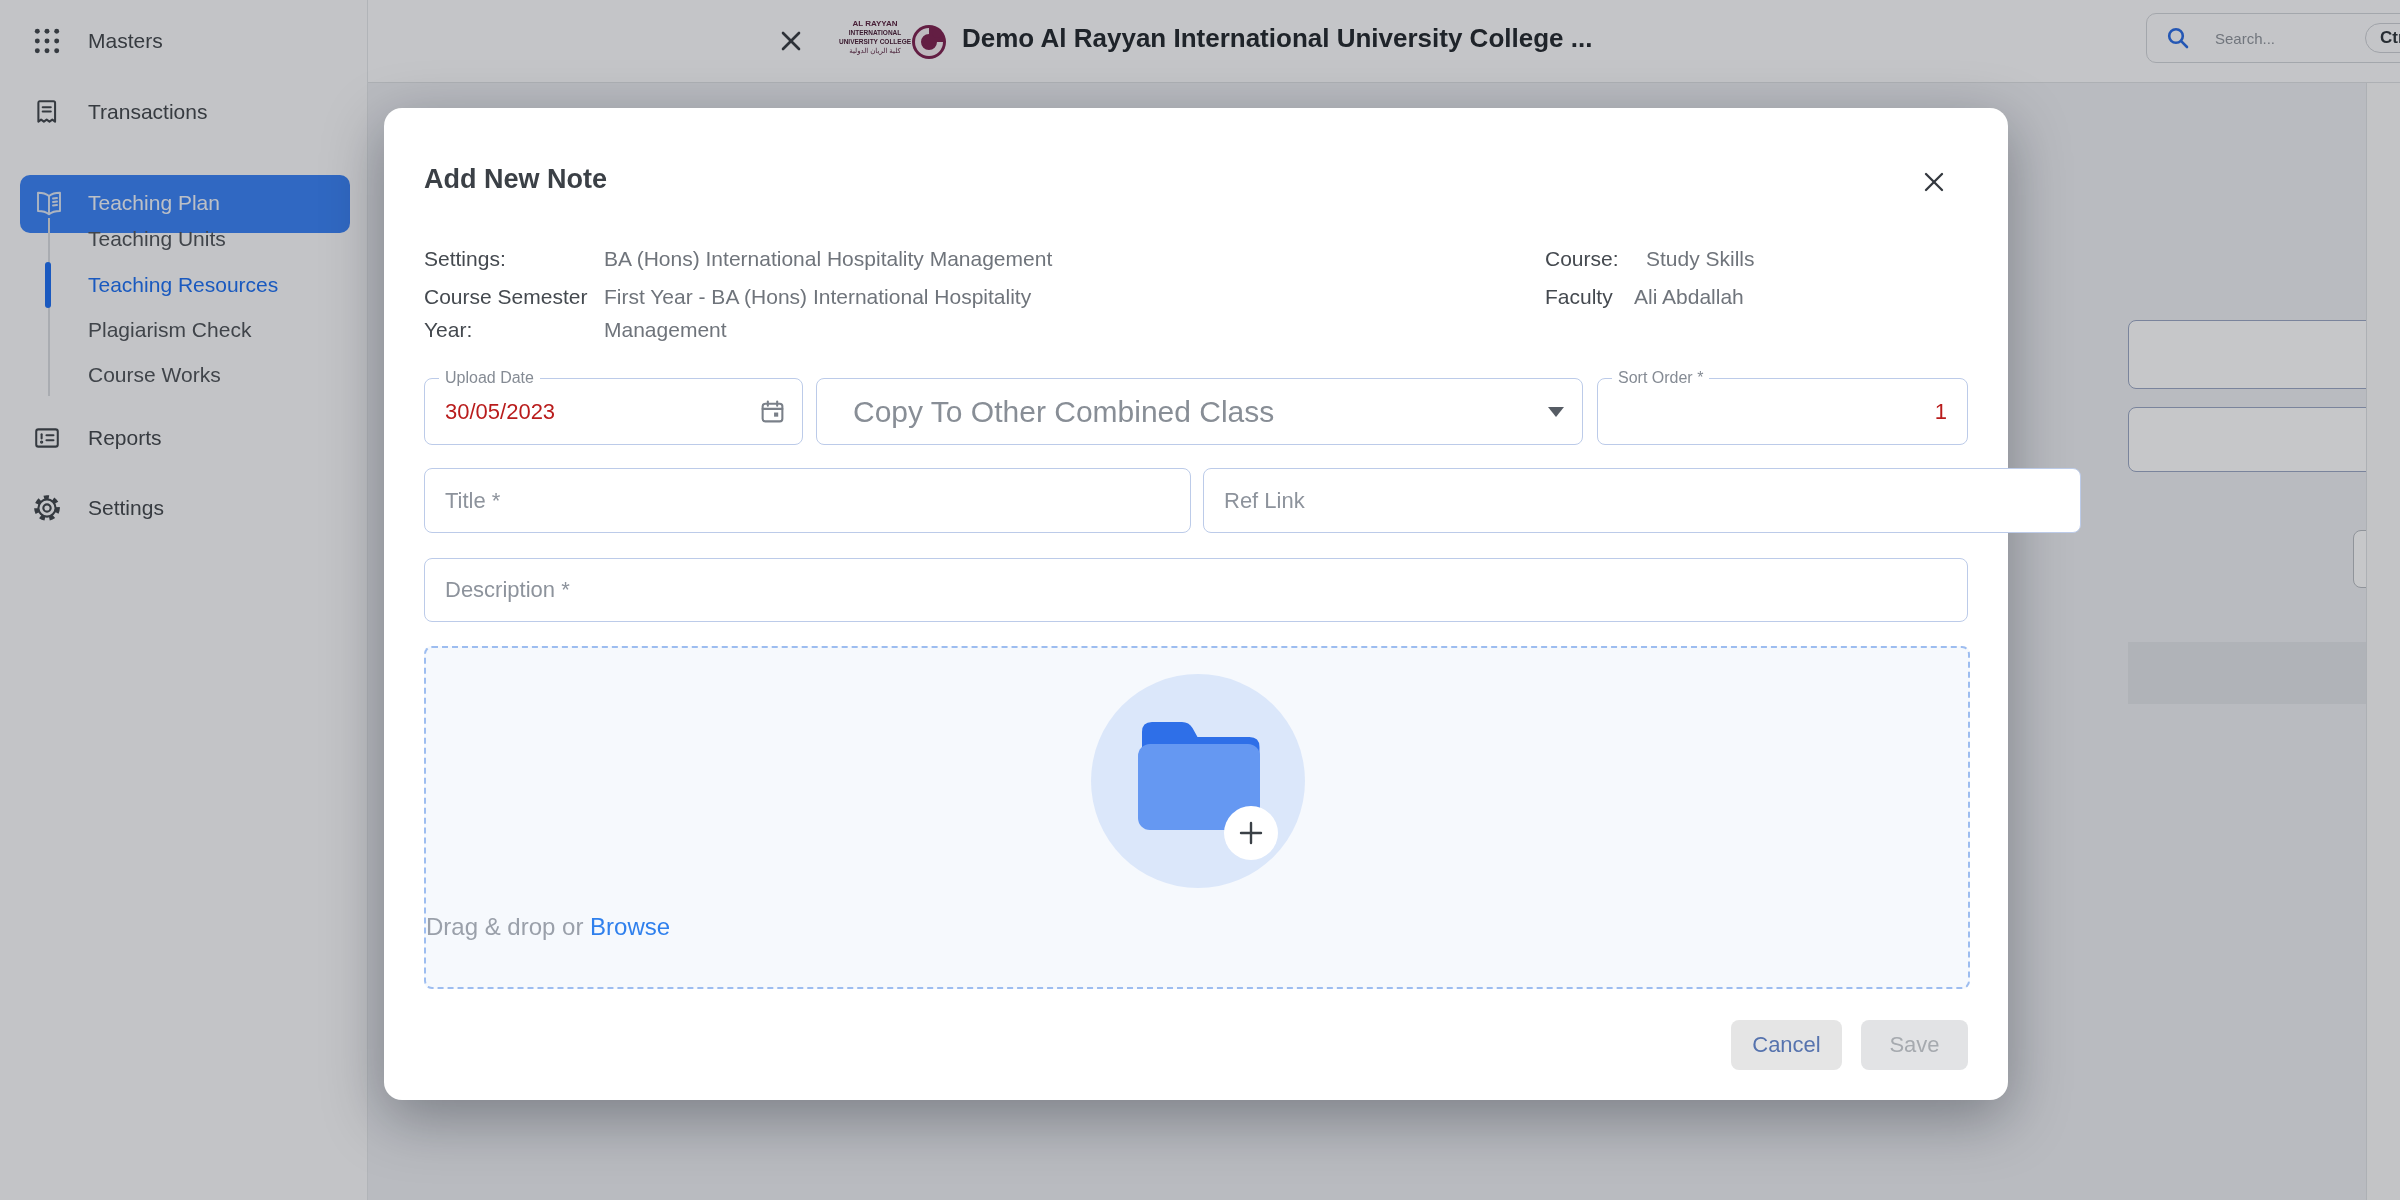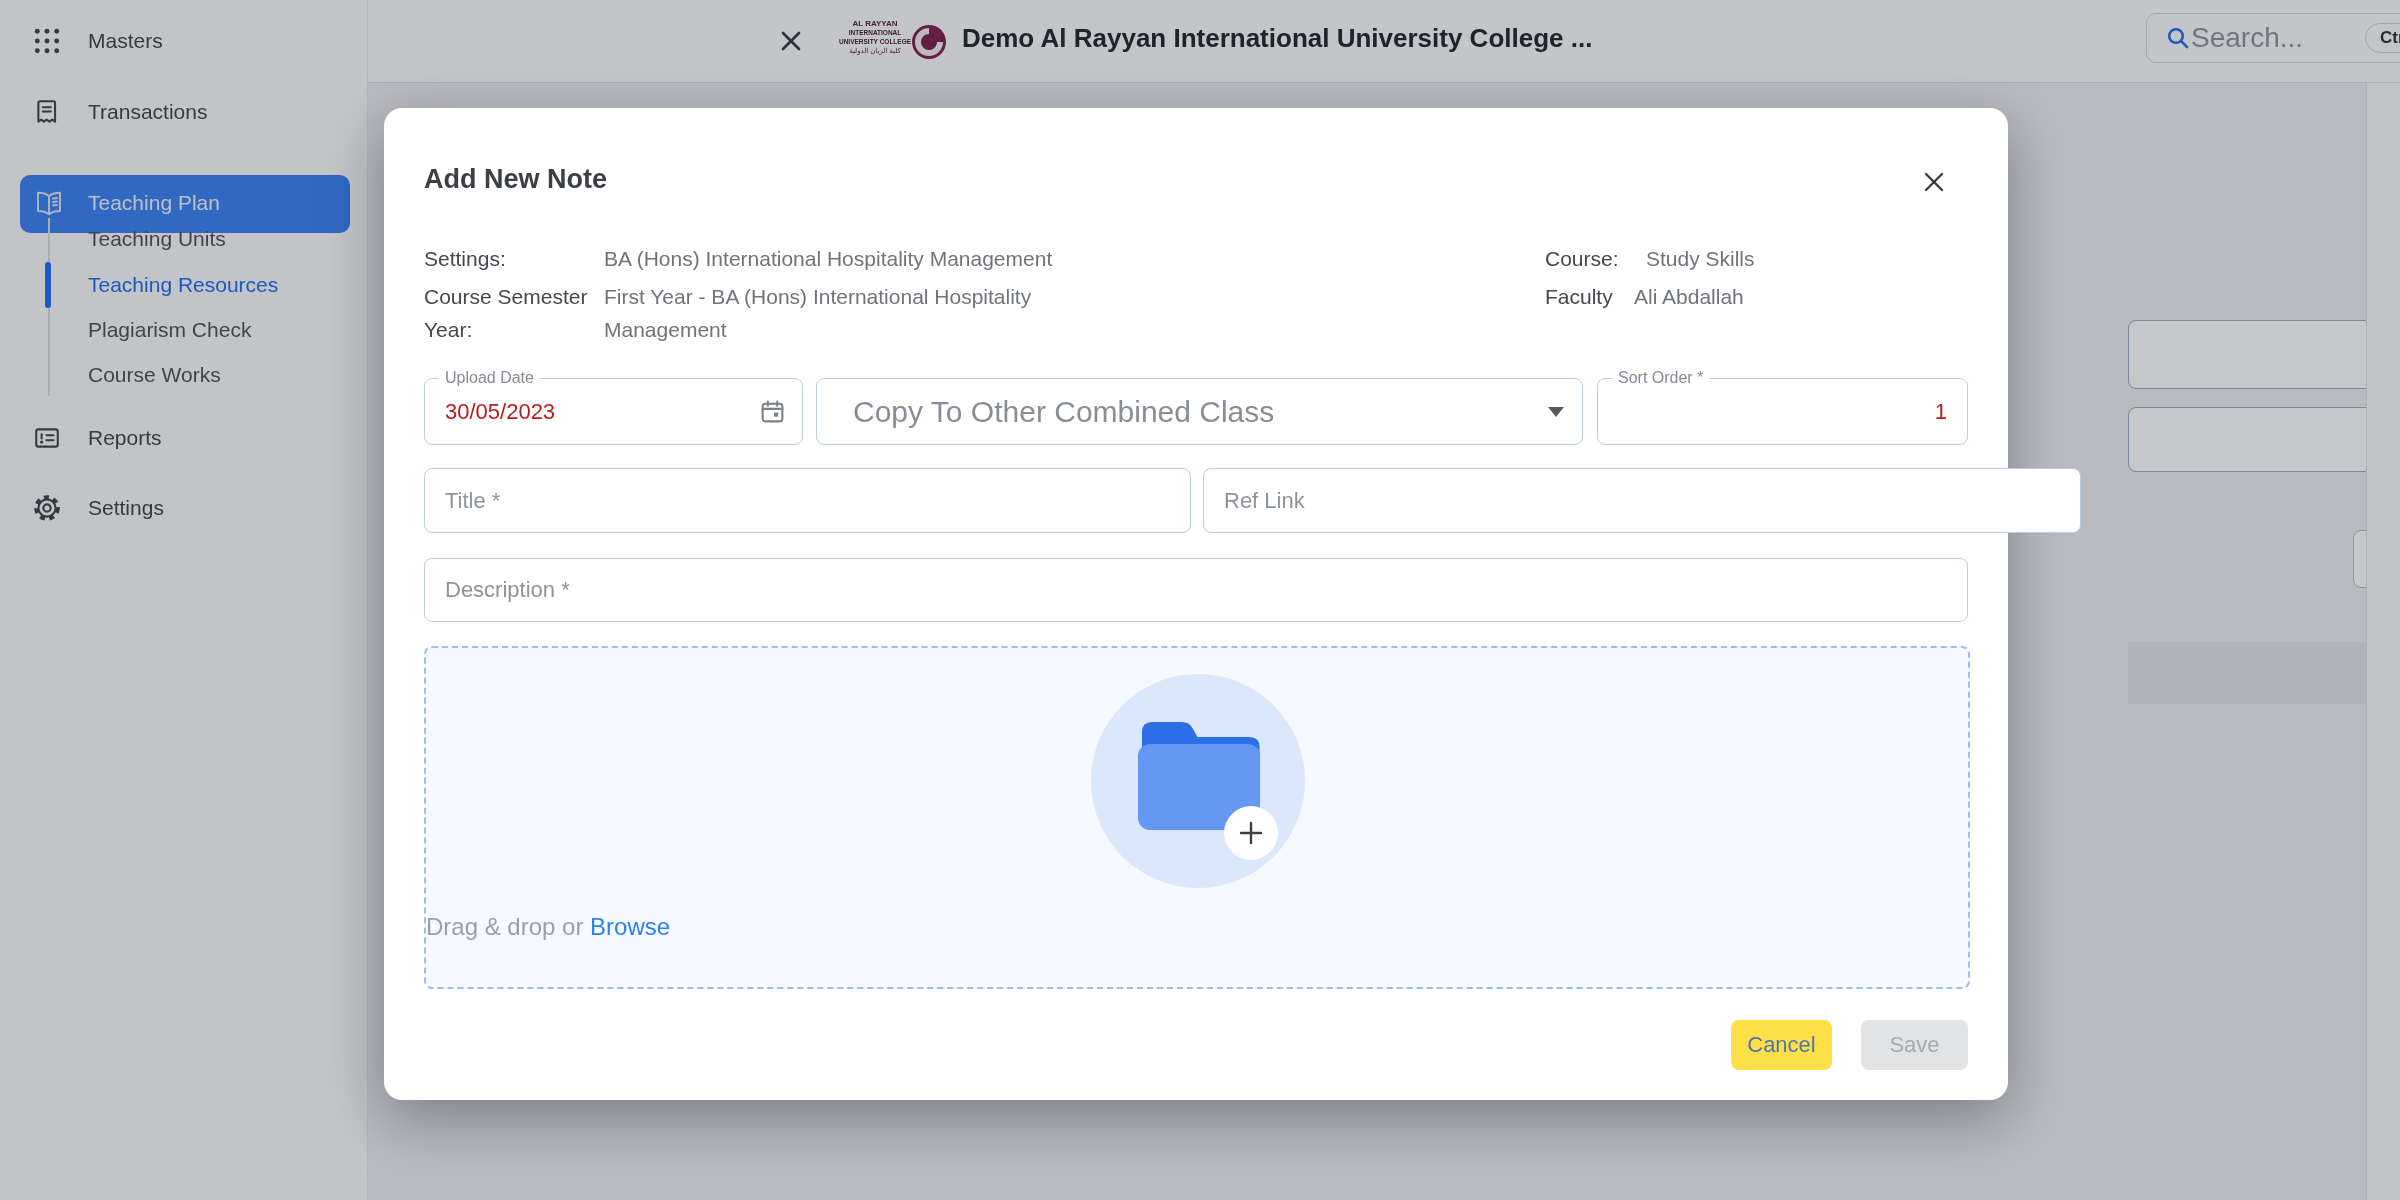--- a/index.html
+++ b/index.html
@@ -14,21 +14,21 @@
   .logo { position:absolute; left:470px; top:10px; width:130px; height:64px; }
   .logo-text { position:absolute; left:0; top:9px; width:74px; text-align:center; color:#5a2340; line-height:9px; }
   .logo-text .l0 { font-size:8px; font-weight:bold; }
   .logo-text .l1, .logo-text .l2 { font-size:6.5px; font-weight:bold; color:#4a2038; }
   .logo-text .l3 { font-size:7px; }
   .logo-emblem { position:absolute; left:66px; top:7px; }
   .tb-title { position:absolute; left:594px; top:23px; font-size:26px; font-weight:700; color:#24292f; white-space:nowrap; }
 
   .search { position:absolute; left:1778px; top:13px; width:325px; height:50px; border:1.5px solid #d2d5d9; border-radius:10px; background:#fdfdfe; display:flex; align-items:center; cursor:text; }
   .search-icon { margin-left:18px; display:flex; }
-  .search-ph { margin-left:0; font-size:28px; color:#8f949b; flex:1; }
+  .search-ph { margin-left:24px; font-size:15px; color:#8f949b; flex:1; }
   .kbd { margin-right:14px; border:1.5px solid #cdd0d5; border-radius:15px; padding:4px 14px; font-size:17px; font-weight:bold; color:#2f353b; white-space:nowrap; }
 
   
   .sidebar { position:absolute; left:0; top:0; width:368px; height:1200px; background:#fbfcfd; border-right:1px solid #e4e6e9; }
   .nav-item { position:absolute; left:0; width:368px; height:46px; display:flex; align-items:center; cursor:pointer; }
   .nav-icon { position:absolute; left:32px; width:30px; height:30px; display:flex; align-items:center; justify-content:center; color:#41464c; }
   .nav-label { position:absolute; left:88px; font-size:21px; font-weight:500; color:#43474c; white-space:nowrap; }
   .pill { position:absolute; left:20px; top:155px; width:330px; height:58px; background:#3b82f6; border-radius:10px; cursor:pointer;margin-top:20px; }
   .pill .nav-icon { left:14px; top:14px; color:#dfe7f4; }
   .pill .nav-label { left:68px; top:16px; color:#f2f6fc; }
@@ -67,21 +67,21 @@
 
   .dropzone { position:absolute; left:40px; top:538px; width:1546px; height:343px; border:2px dashed #9dbdf0; border-radius:8px; background:#f6f9fd; cursor:pointer; }
   .dz-circle { position:absolute; left:665px; top:26px; width:214px; height:214px; border-radius:50%; background:#dbe7fa; }
   .dz-folder { position:absolute; left:702px; top:62px; }
   .dz-plus { position:absolute; left:798px; top:158px; width:54px; height:54px; border-radius:50%; background:#fff; display:flex; align-items:center; justify-content:center; }
   .dz-plus svg { display:block; }
   .dz-text { position:absolute; left:0; top:265px; width:1546px; text-align:left; font-size:24px; color:#9aa0aa; }
   .dz-text .browse { color:#2f80ed; font-weight:500; cursor:pointer; }
 
   .btn { position:absolute; top:912px; height:50px; border:none; border-radius:8px; font-family:"Liberation Sans", sans-serif; font-size:22px; display:flex; align-items:center; justify-content:center; cursor:pointer; }
-  .btn-cancel { left:1347px; width:101px; background:#fde047; color:#5673ae; }
+  .btn-cancel { left:1347px; width:111px; background:#e5e5e5; color:#5673ae; }
   .btn-save { left:1477px; width:107px; background:#e2e3e5; color:#a6aaaf; cursor:default; }
 </style>
 </head>
 <body>
 
 <div class="app">
 
   <aside class="sidebar">
     <div class="nav-item" style="top:18px">
       <span class="nav-icon">

